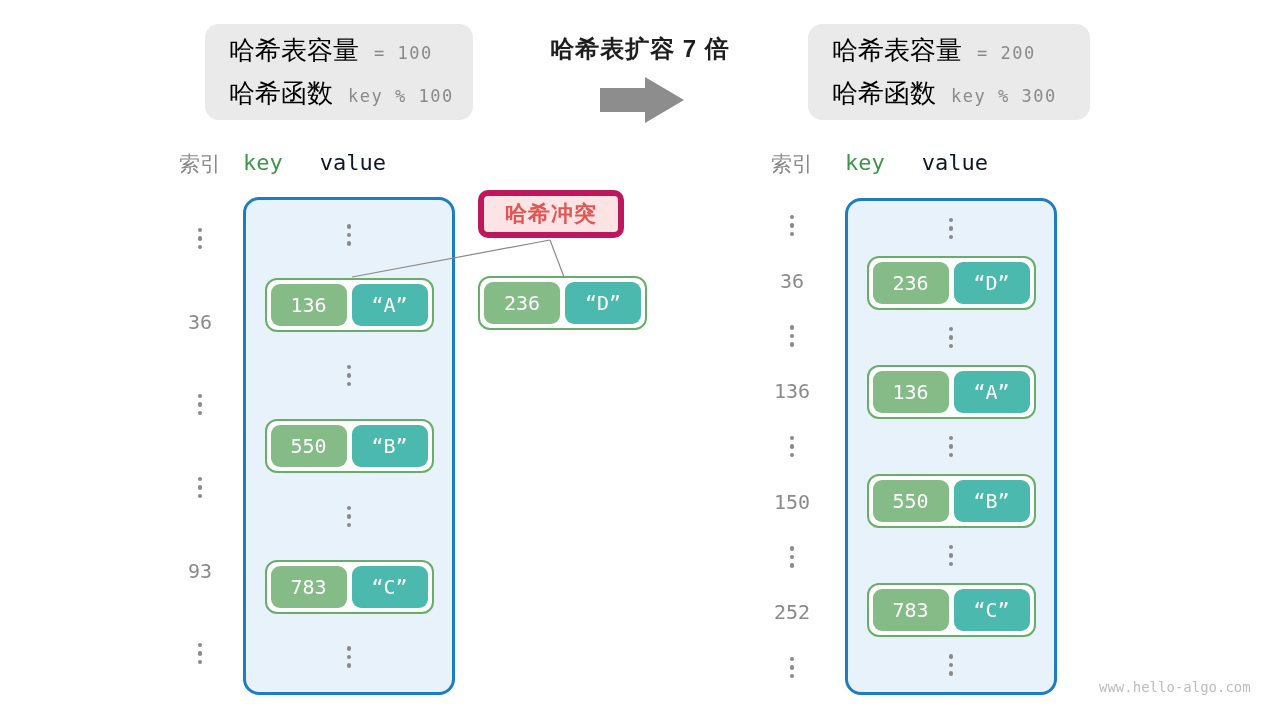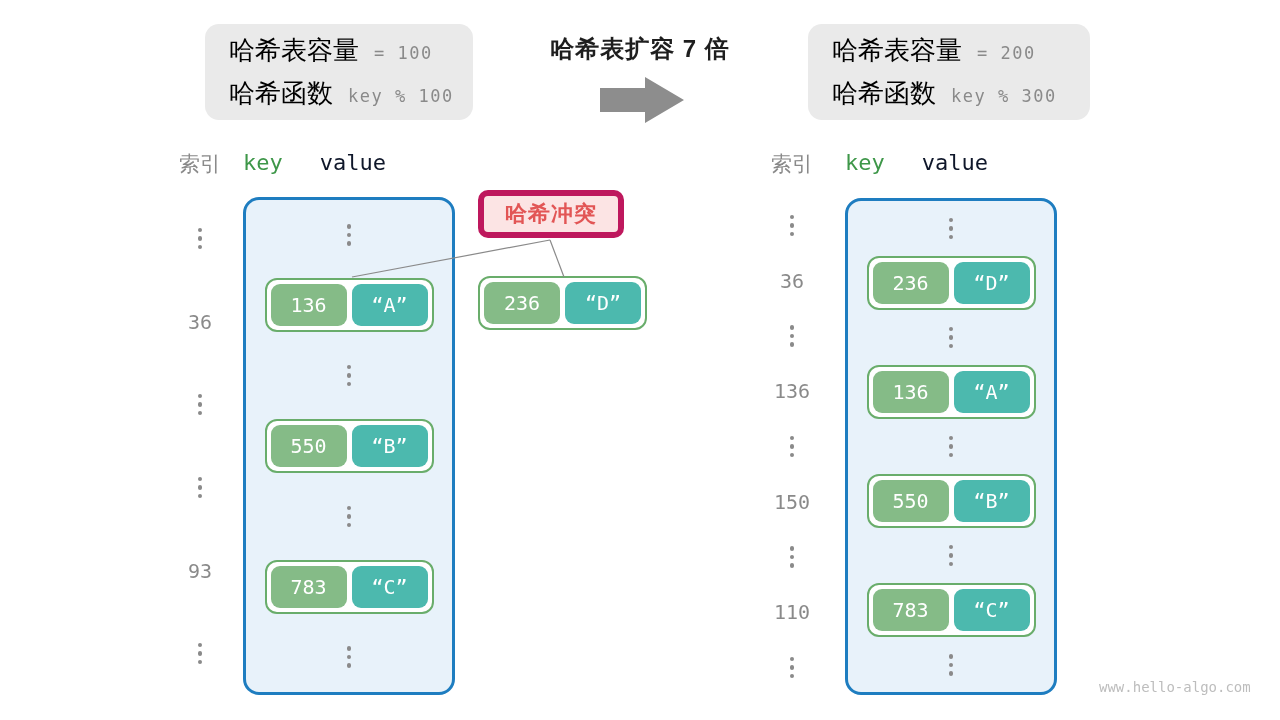--- a/index.html
+++ b/index.html
@@ -217,21 +217,21 @@
         </div>
       </div>
       <div class="cell">150</div>
       <div class="cell">
         <div class="dots">
           <i></i>
           <i></i>
           <i></i>
         </div>
       </div>
-      <div class="cell">110</div>
+      <div class="cell">252</div>
       <div class="cell">
         <div class="dots">
           <i></i>
           <i></i>
           <i></i>
         </div>
       </div>
     </div>
   <div class="tbl abs" style="left:845px; top:198px; width:212px; height:497px;" id="right-body">
       <div class="cell">

